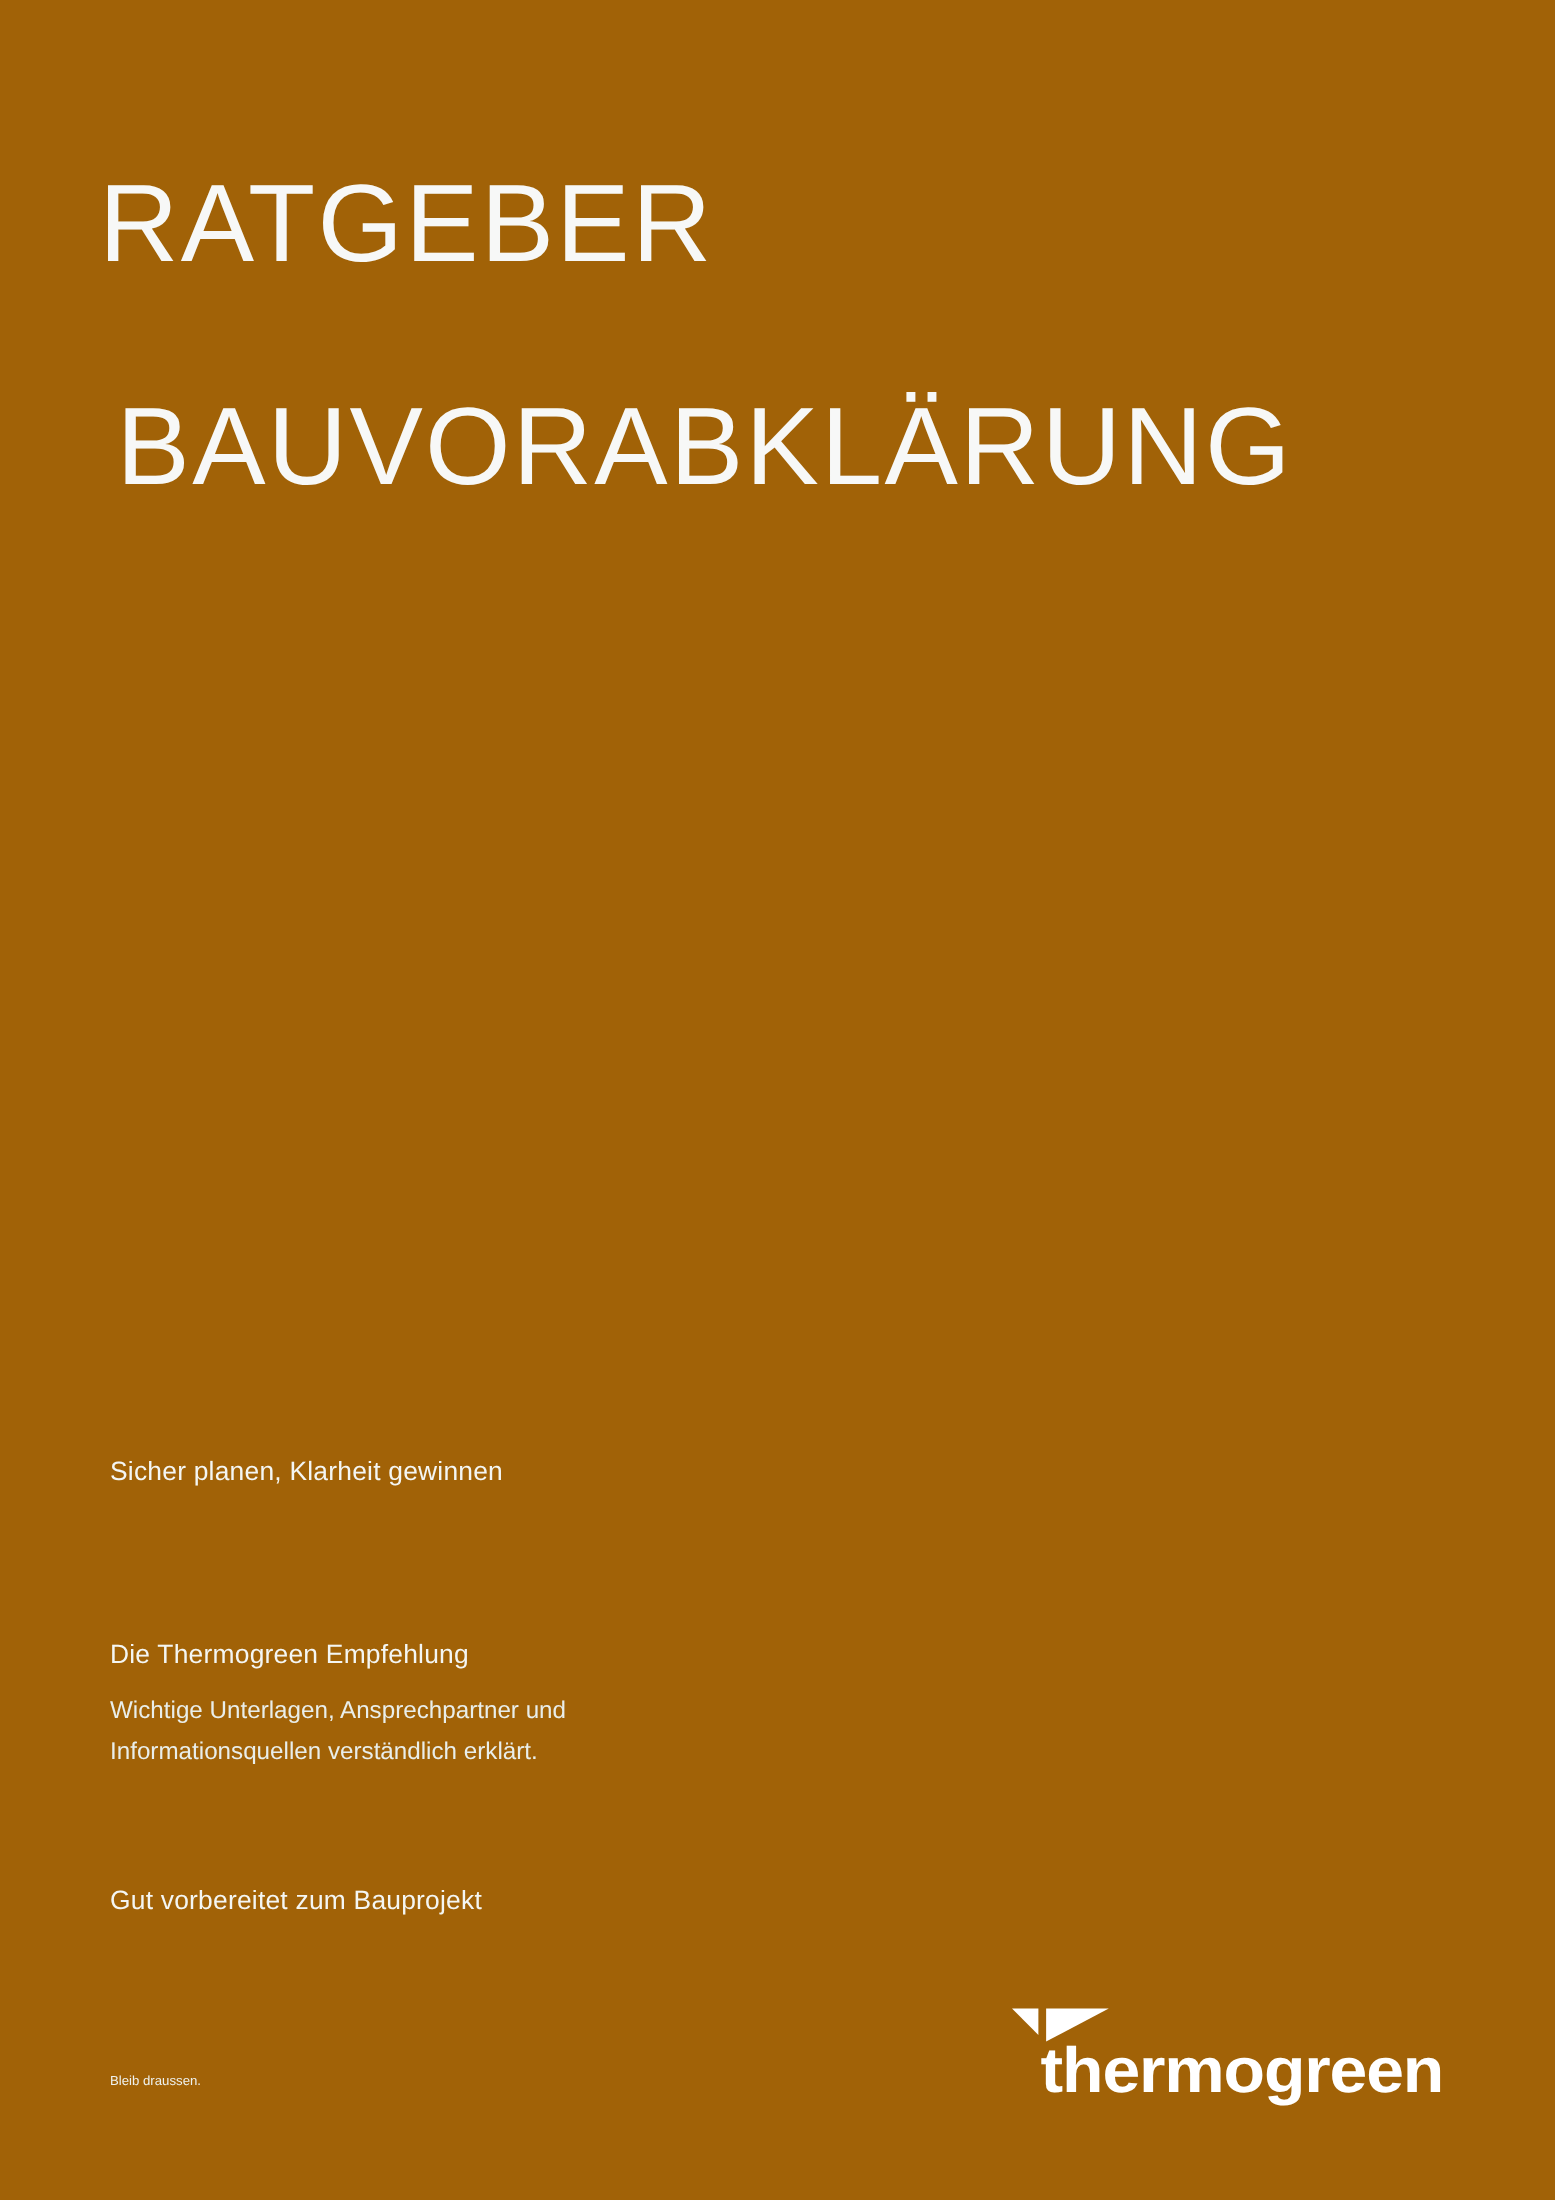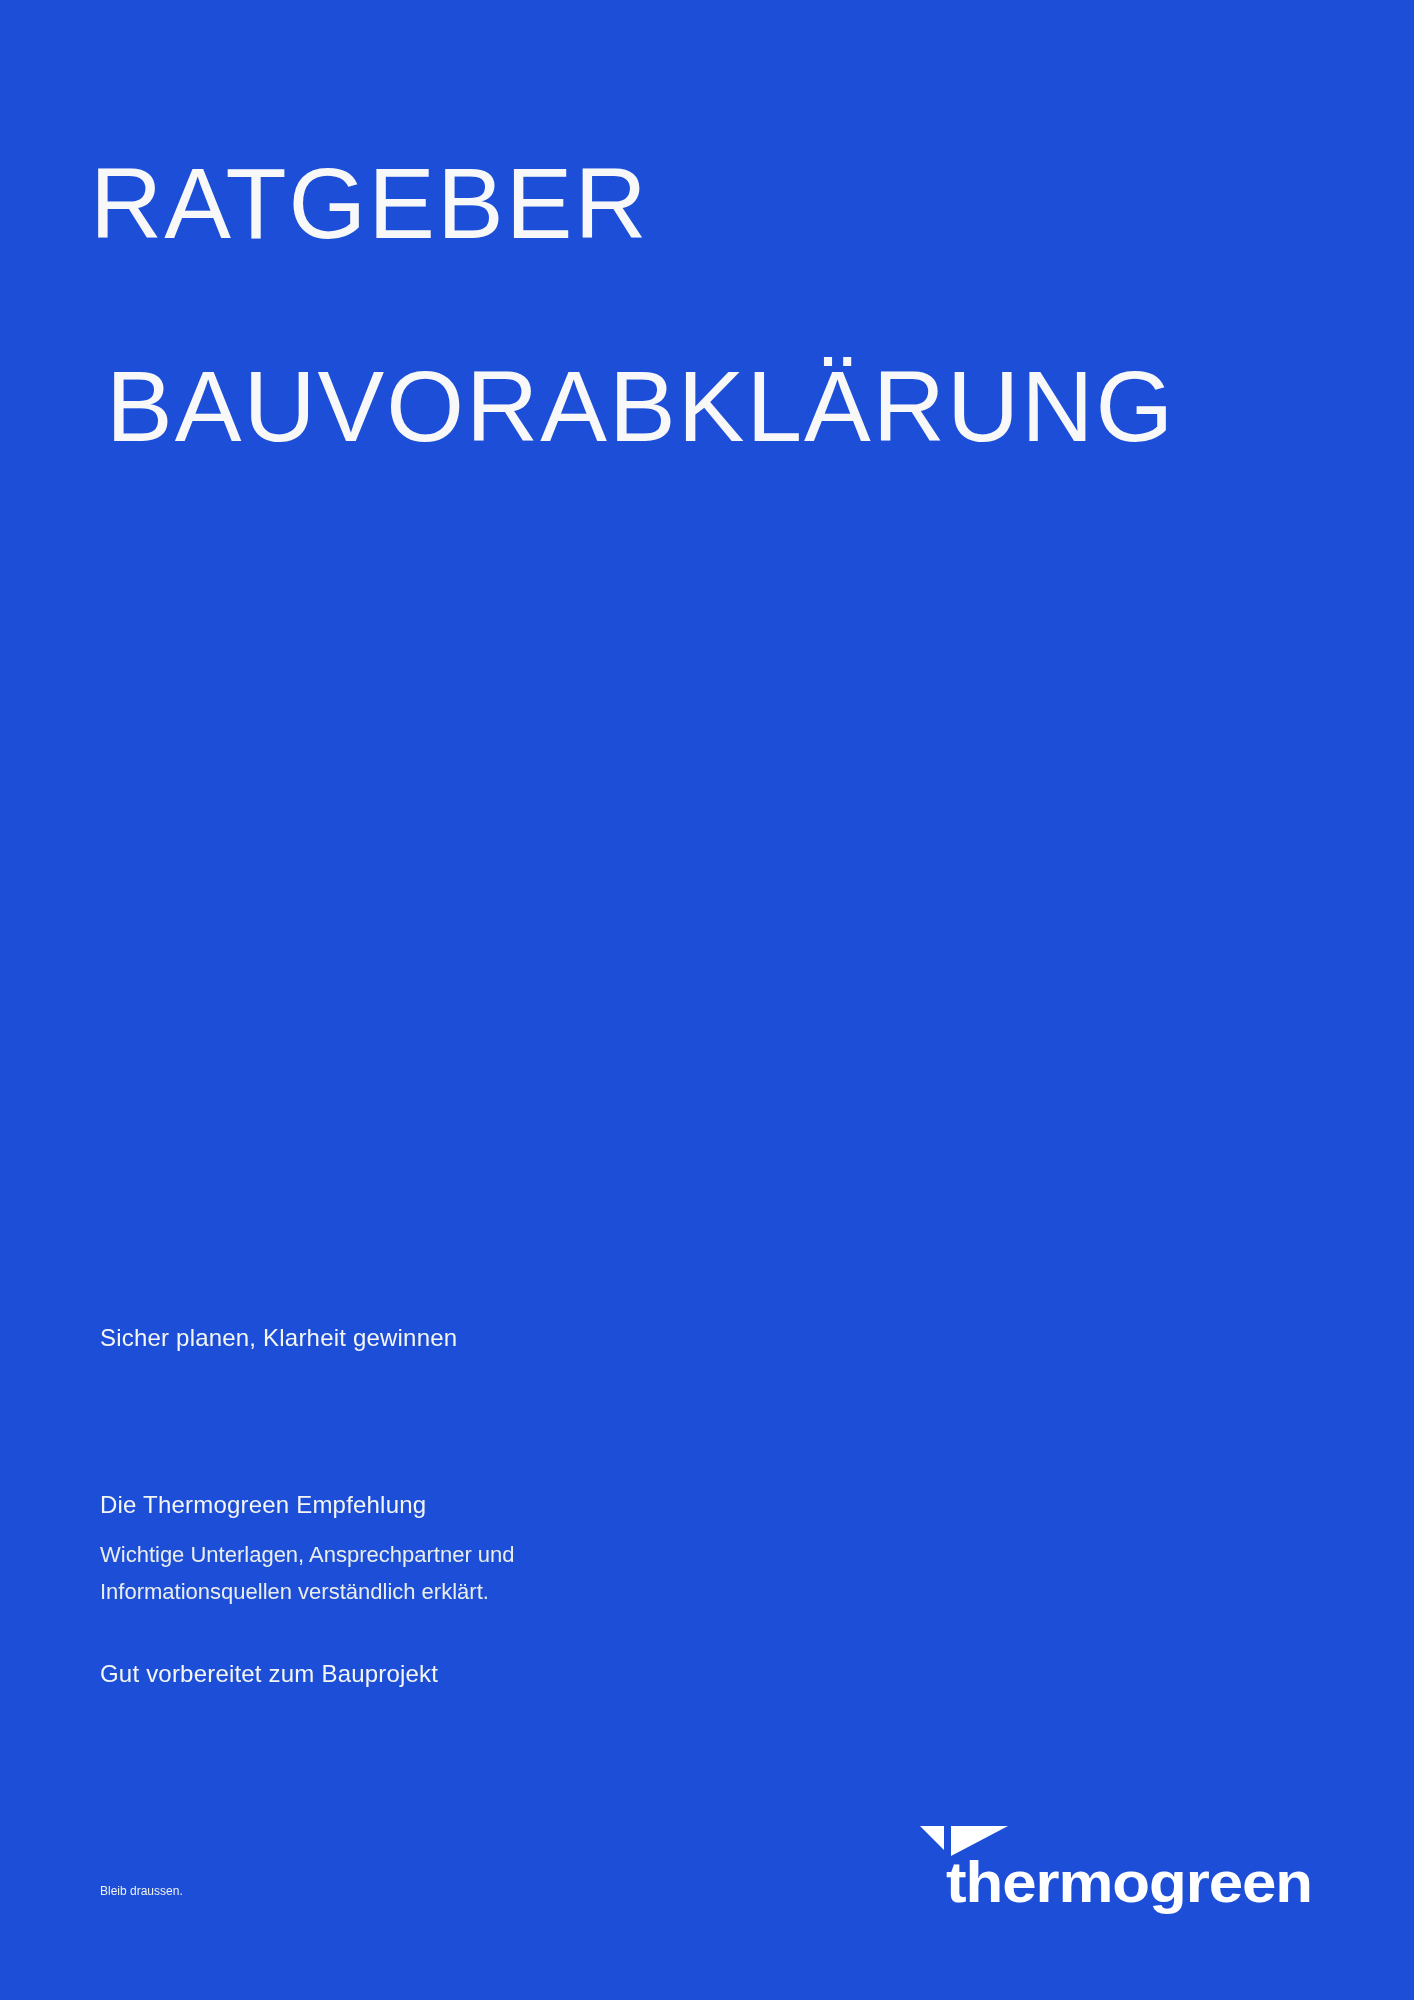--- a/index.html
+++ b/index.html
@@ -9,21 +9,21 @@
   body {
     width: 1414px;
     height: 2000px;
     position: relative;
     overflow: hidden;
     font-family: "Liberation Sans", sans-serif;
   }
   .cover {
     position: absolute;
     inset: 0;
-    background: #1d4ed8;
+    background: #a16207;
   }
   .title-line {
     position: absolute;
     left: 90px;
     font-size: 100px;
     font-weight: 300;
     letter-spacing: 2px;
     line-height: 100px;
     color: #f7f8f7;
     white-space: nowrap;
@@ -32,21 +32,21 @@
   .title-line.l2 { top: 356px; margin-left: 16px; }
 
   .section {
     position: absolute;
     left: 100px;
     width: 620px;
     color: #eef1ee;
   }
   .section.s1 { top: 1324px; }
   .section.s2 { top: 1491px; }
-  .section.s3 { top: 1660px; }
+  .section.s3 { top: 1714px; }
   .section h2 {
     margin: 0 0 17px 0;
     font-size: 24px;
     font-weight: 400;
     line-height: 1.15;
     letter-spacing: 0.2px;
     color: #f4f6f3;
   }
   .section p {
     margin: 0;

